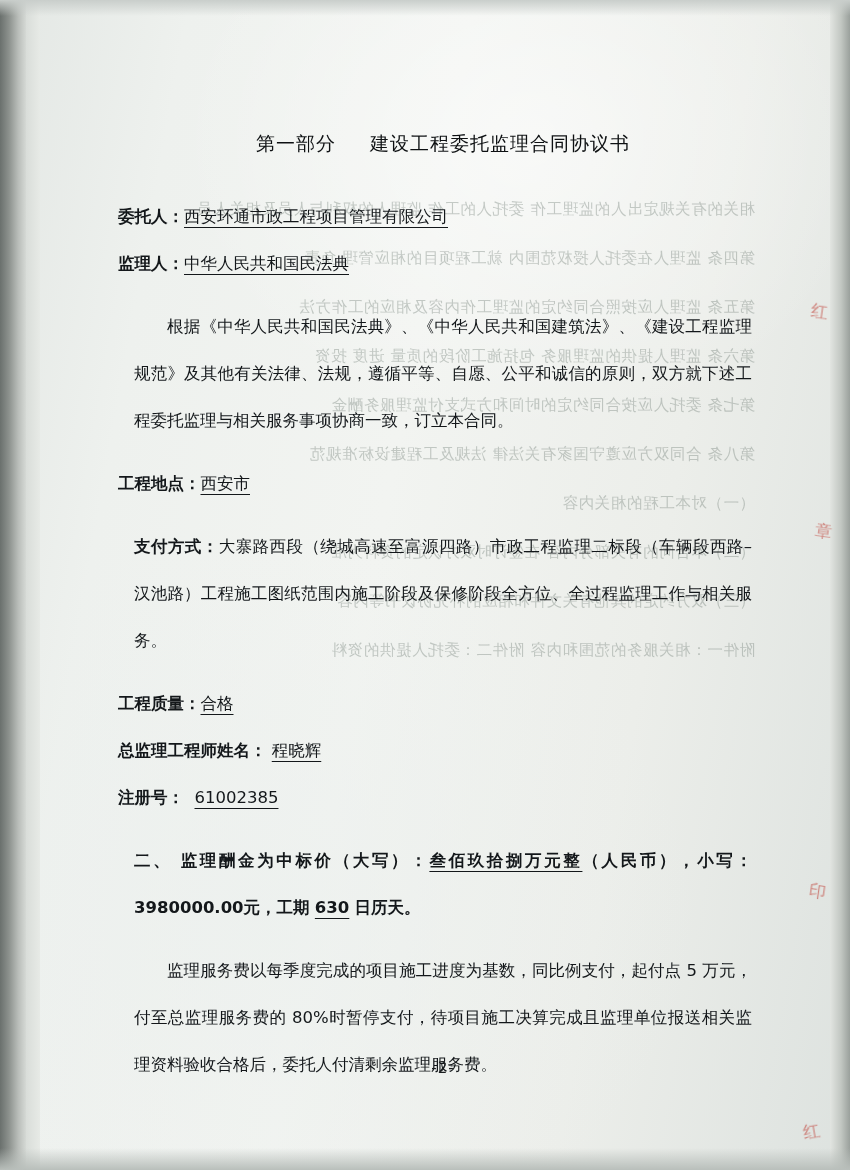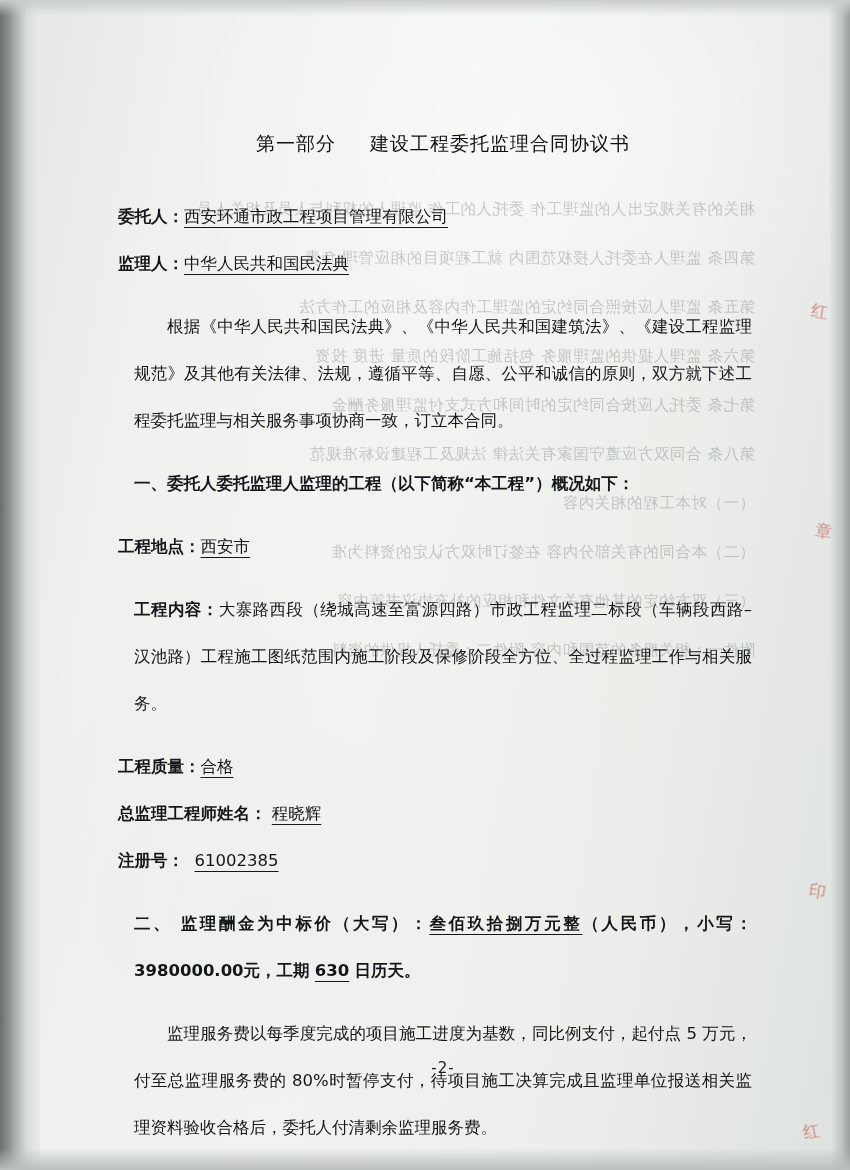--- a/index.html
+++ b/index.html
@@ -168,29 +168,28 @@
     <p class="line">
       <span class="lbl">委托人：</span><span class="u">西安环通市政工程项目管理有限公司</span>
     </p>
 
     <p class="line">
       <span class="lbl">监理人：</span><span class="u">中华人民共和国民法典</span>
     </p>
 
     <p class="para indent">根据《中华人民共和国民法典》、《中华人民共和国建筑法》、《建设工程监理规范》及其他有关法律、法规，遵循平等、自愿、公平和诚信的原则，双方就下述工程委托监理与相关服务事项协商一致，订立本合同。</p>
 
-    <p class="para b">一、委托人委托监理人监理的工程（以下简称“本工程”）概况如下：</p>
 
 
     <p class="line">
       <span class="lbl">工程地点：</span><span class="u">西安市</span>
     </p>
 
     <p class="para">
-      <span class="lbl">工程内容：</span><span>大寨路西段（绕城高速至富源四路）市政工程监理二标段（车辆段西路–汉池路）工程施工图纸范围内施工阶段及保修阶段全方位、全过程监理工作与相关服务。</span>
+      <span class="lbl">支付方式：</span><span>大寨路西段（绕城高速至富源四路）市政工程监理二标段（车辆段西路–汉池路）工程施工图纸范围内施工阶段及保修阶段全方位、全过程监理工作与相关服务。</span>
     </p>
 
     <p class="line">
       <span class="lbl">工程质量：</span><span class="u">合格</span>
     </p>
 
     <p class="line">
       <span class="lbl">总监理工程师姓名：</span>&nbsp;<span class="u">程晓辉</span>
     </p>
 

